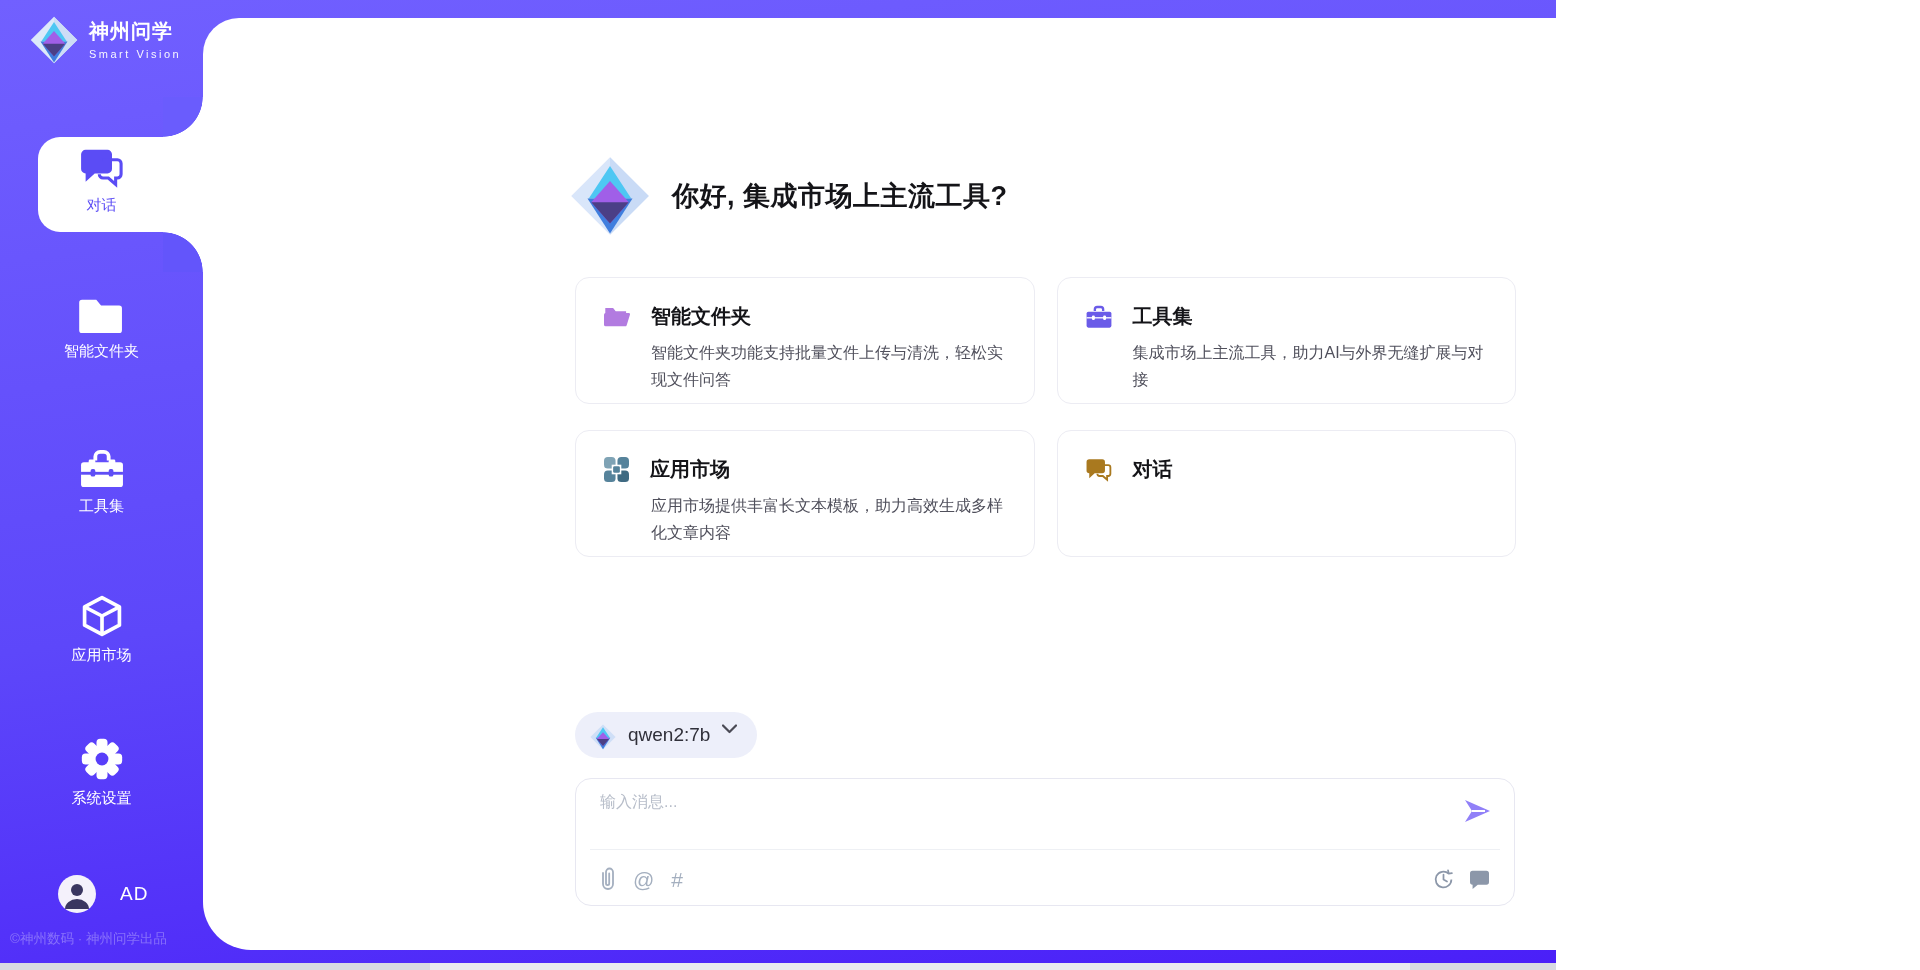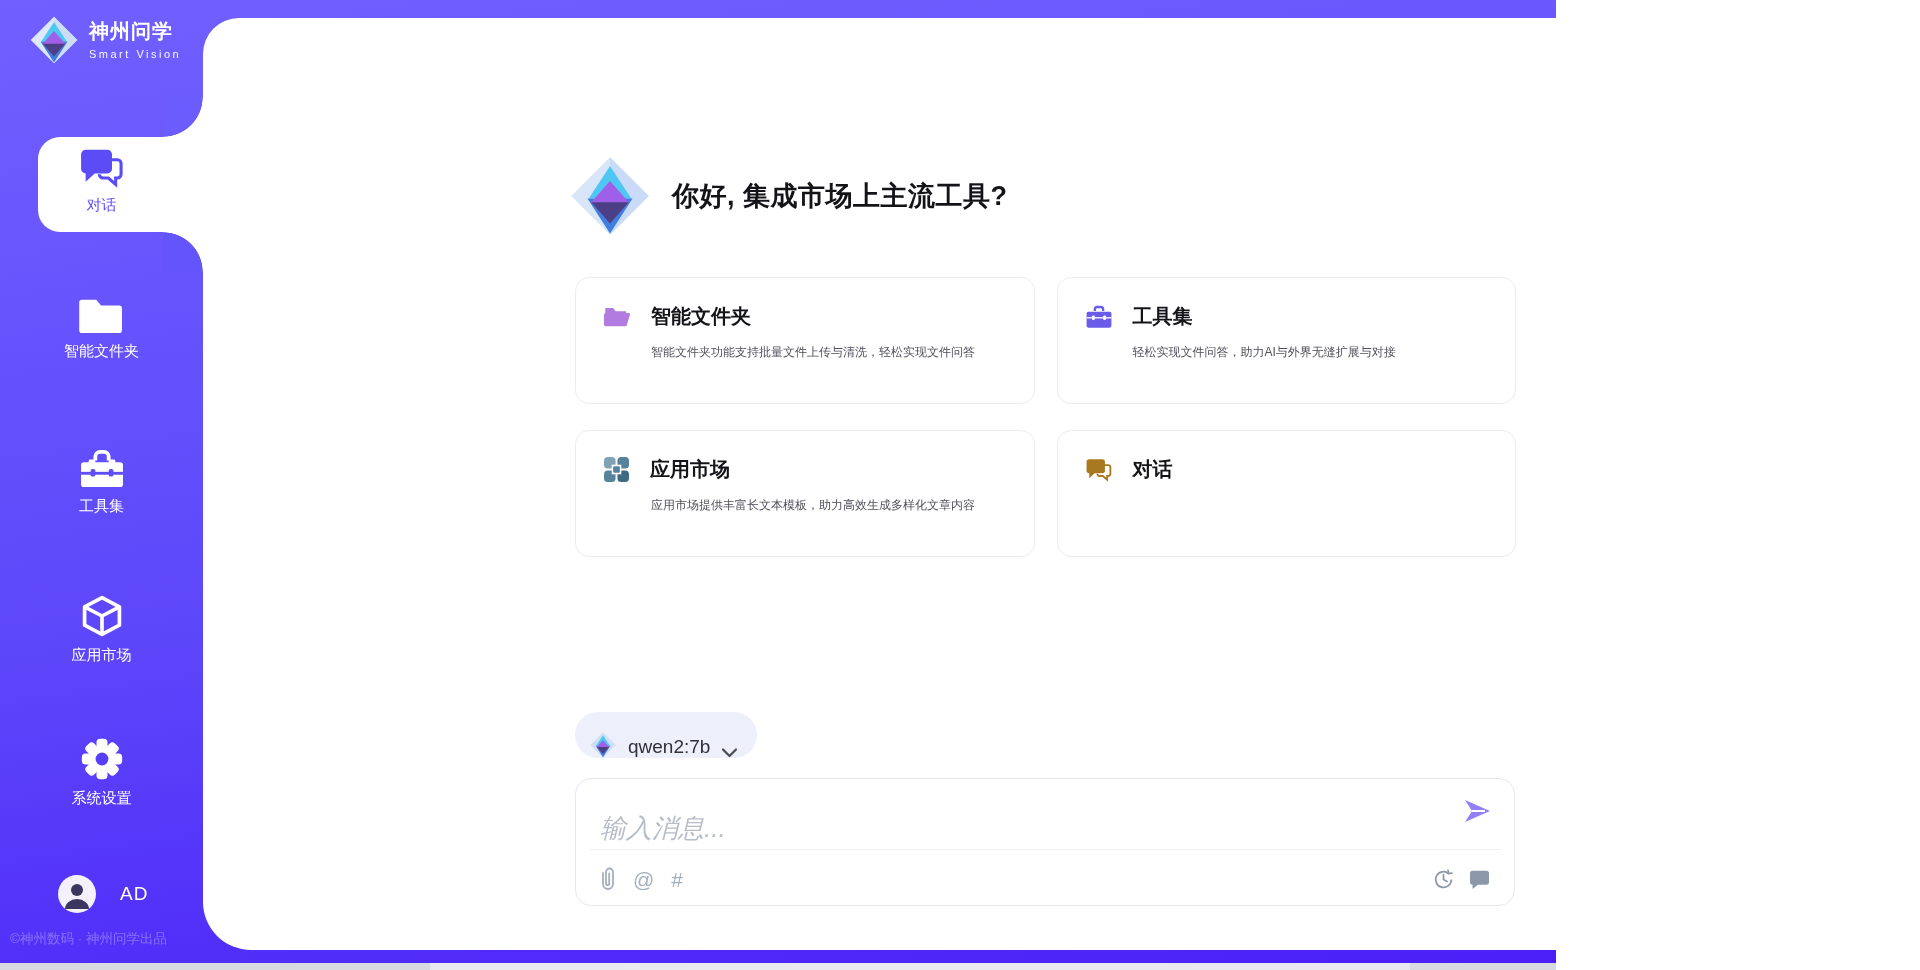--- a/index.html
+++ b/index.html
@@ -50,32 +50,32 @@
   
   .greeting { position:absolute; left:570px; top:156px; display:flex; align-items:center; gap:22px; }
   .greeting-title { font-size:27px; font-weight:800; color:#141418; letter-spacing:.5px; }
 
   .cards { position:absolute; left:575px; top:277px; width:941px;
            display:grid; grid-template-columns:1fr 1fr; gap:26px 22px; }
   .card { height:127px; background:#fff; border:1px solid #ececf3; border-radius:14px;
           padding:25px 28px 0 28px; cursor:pointer; }
   .card-head { display:flex; align-items:center; gap:21px; }
   .card-title { font-size:20px; font-weight:bold; color:#141418; }
-  .card-desc { margin:9px 0 0 47px; font-size:12px; line-height:27px; color:#50505c; max-width:410px; }
+  .card-desc { margin:9px 0 0 47px; font-size:16px; line-height:27px; color:#50505c; max-width:410px; }
 
   .model-pill { position:absolute; left:575px; top:712px; height:46px; padding:12px 20px 0 15px;
-                background:#edeffa; border-radius:23px; display:flex; align-items:flex-end; gap:12px;
+                background:#edeffa; border-radius:23px; display:flex; align-items:flex-start; gap:12px;
                 cursor:pointer; }
   .model-name { font-size:19px; color:#30303a; }
 
   .composer { position:absolute; left:575px; top:778px; width:940px; height:128px;
               background:#fff; border:1.5px solid #e7e7f1; border-radius:16px; }
-  .composer textarea { position:absolute; left:24px; top:32px; width:840px; height:48px;
+  .composer textarea { position:absolute; left:24px; top:13px; width:840px; height:48px;
               border:none; outline:none; resize:none; font-family:inherit;
-              font-size:26px; color:#333; background:transparent;font-style:italic; }
+              font-size:16px; color:#333; background:transparent; }
   .composer textarea::placeholder { color:#b7bdc9; }
   .send-btn { position:absolute; right:22px; top:17px; width:30px; height:30px; cursor:pointer;
               display:flex; align-items:center; justify-content:center; }
   .composer-divider { position:absolute; left:14px; right:14px; top:70px; height:1px; background:#eef0f4; }
   .composer-tools { position:absolute; left:24px; right:24px; top:84px; height:32px;
               display:flex; align-items:center; }
   .tools-left { display:flex; align-items:center; gap:17px; color:#a4afbf; }
   .tools-right { margin-left:auto; display:flex; align-items:center; gap:15px; color:#8c97a9; }
   .tool-btn { display:flex; align-items:center; justify-content:center; cursor:pointer;
               font-size:21px; line-height:21px; }
@@ -233,21 +233,21 @@
           <svg width="26" height="24" viewBox="0 0 44 40">
             <path d="M15 10 v-3 a4 4 0 0 1 4 -4 h6 a4 4 0 0 1 4 4 v3" fill="none" stroke="#6a5be8" stroke-width="4"></path>
             <rect x="1" y="11" width="42" height="27" rx="3" fill="#6a5be8"></rect>
             <rect x="1" y="20" width="42" height="2.6" fill="#ffffff" opacity=".85"></rect>
             <rect x="10" y="17.5" width="5" height="7.5" rx="2.2" fill="#ffffff"></rect>
             <rect x="29" y="17.5" width="5" height="7.5" rx="2.2" fill="#ffffff"></rect>
           </svg>
         </span>
         <span class="card-title">工具集</span>
       </div>
-      <div class="card-desc">轻松实现文件问答，助力AI与外界无缝扩展与对接</div>
+      <div class="card-desc">集成市场上主流工具，助力AI与外界无缝扩展与对接</div>
     </div>
 
     <div class="card">
       <div class="card-head">
         <span>
           <svg width="25" height="25" viewBox="0 0 26 26">
             <rect x="0" y="0" width="12" height="12" rx="4" fill="#7fa3b5"></rect>
             <rect x="14" y="0" width="12" height="12" rx="4" fill="#56839b"></rect>
             <rect x="0" y="14" width="12" height="12" rx="4" fill="#56839b"></rect>
             <rect x="14" y="14" width="12" height="12" rx="4" fill="#3f6a82"></rect>

